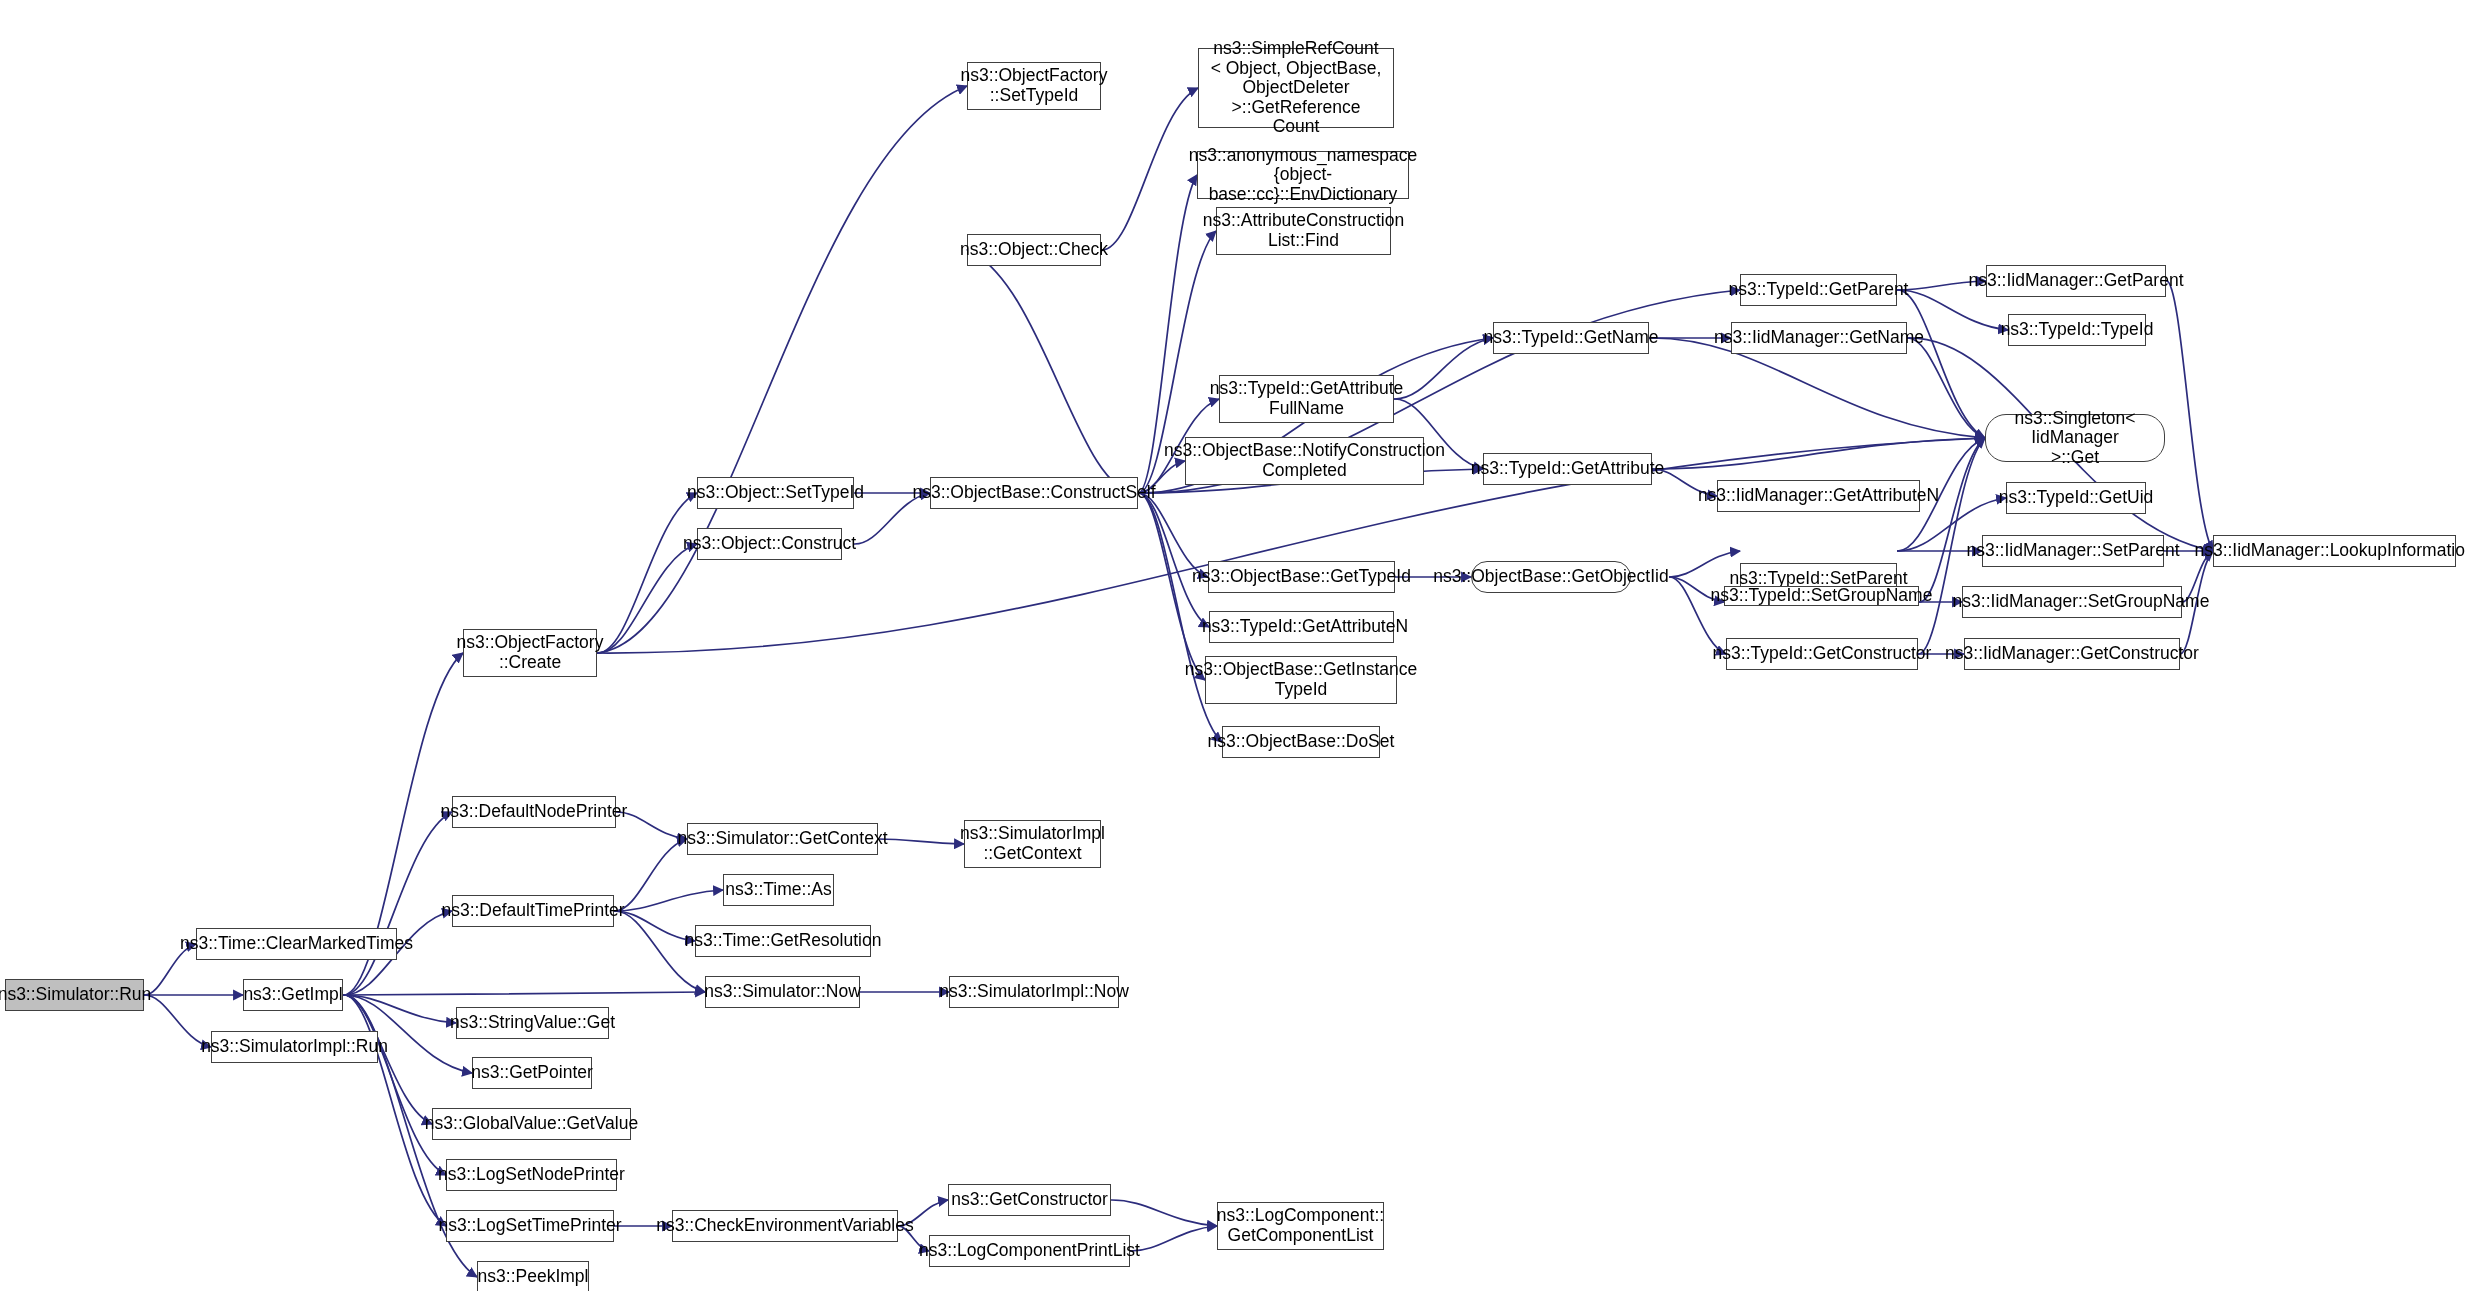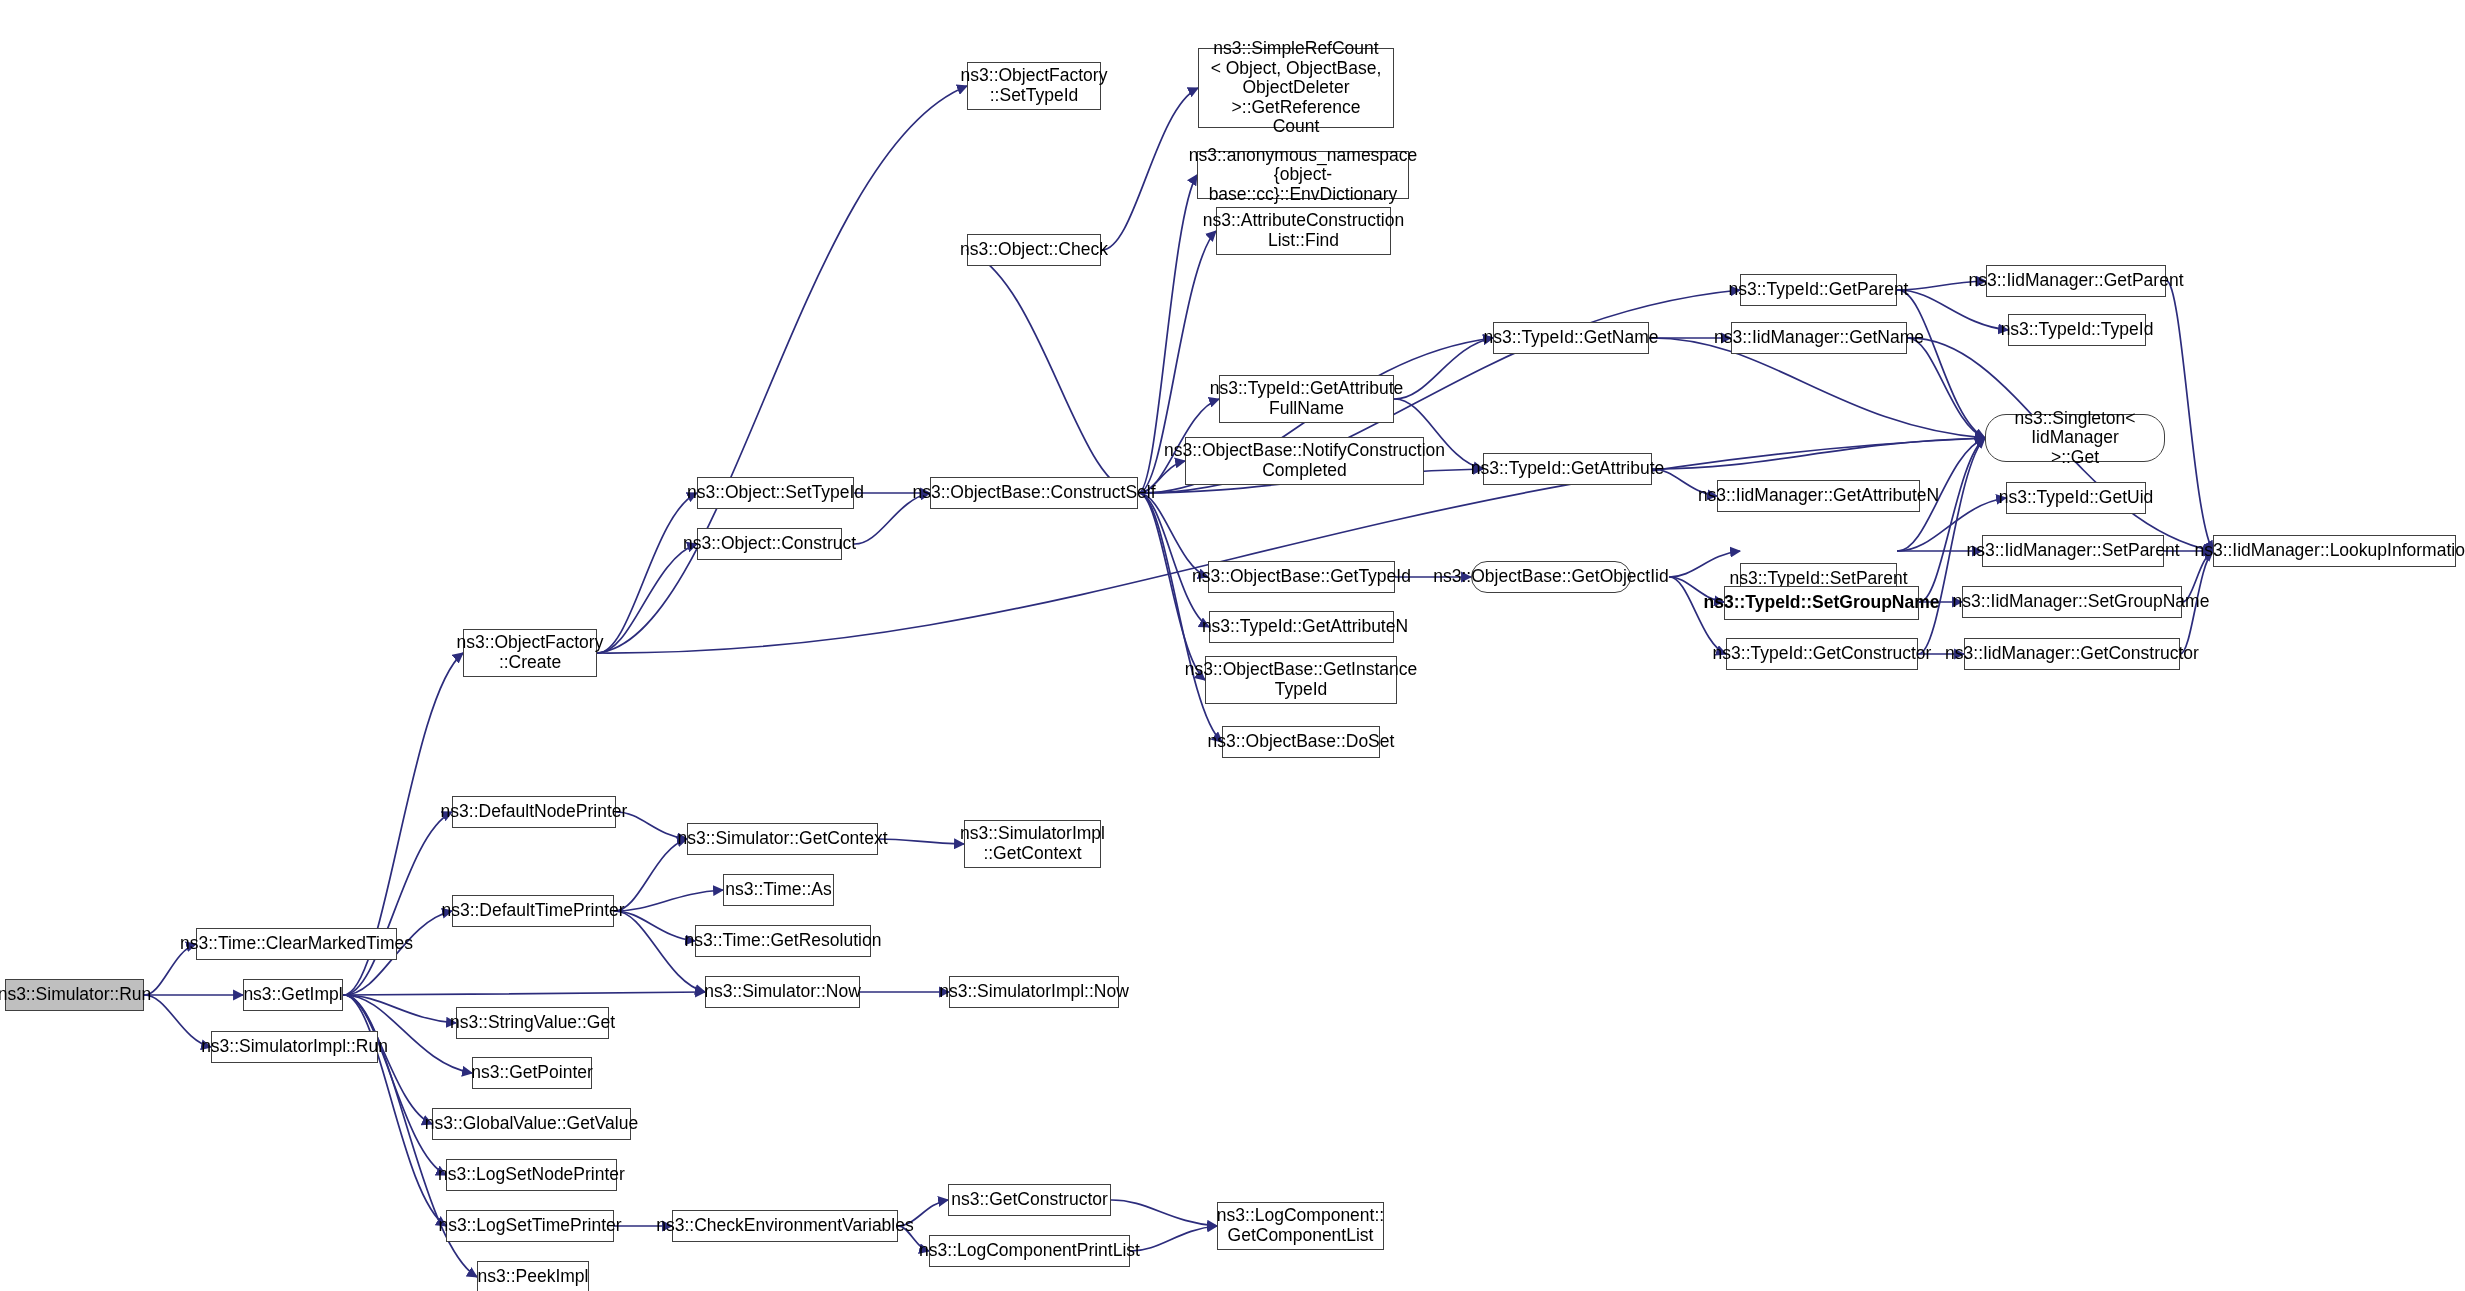--- a/index.html
+++ b/index.html
@@ -144,21 +144,21 @@
       <div class="node" style="left: 1205px; top: 656px; width: 192px; height: 48px;">ns3::ObjectBase::GetInstance
 TypeId</div>
       <div class="node" style="left: 1222px; top: 726px; width: 158px; height: 32px;">ns3::ObjectBase::DoSet</div>
       <div class="node" style="left: 1493px; top: 322px; width: 156px; height: 32px;">ns3::TypeId::GetName</div>
       <div class="node" style="left: 1483px; top: 453px; width: 169px; height: 32px;">ns3::TypeId::GetAttribute</div>
       <div class="node" style="left: 1471px; top: 561px; width: 160px; height: 32px; border-radius: 16px;">ns3::ObjectBase::GetObjectIid</div>
       <div class="node" style="left: 1740px; top: 274px; width: 157px; height: 32px;">ns3::TypeId::GetParent</div>
       <div class="node" style="left: 1731px; top: 322px; width: 176px; height: 32px;">ns3::IidManager::GetName</div>
       <div class="node" style="left: 1717px; top: 480px; width: 203px; height: 32px;">ns3::IidManager::GetAttributeN</div>
       <div class="node" style="left: 1740px; top: 535px; width: 157px; height: 32px; margin-top: 28px;">ns3::TypeId::SetParent</div>
-      <div class="node" style="left: 1724px; top: 586px; width: 195px; height: 34px; font-weight: bold;">ns3::TypeId::SetGroupName</div>
+      <div class="node" style="left: 1724px; top: 586px; width: 195px; height: 20px;">ns3::TypeId::SetGroupName</div>
       <div class="node" style="left: 1726px; top: 638px; width: 192px; height: 32px;">ns3::TypeId::GetConstructor</div>
       <div class="node" style="left: 1986px; top: 265px; width: 180px; height: 32px;">ns3::IidManager::GetParent</div>
       <div class="node" style="left: 2008px; top: 314px; width: 138px; height: 32px;">ns3::TypeId::TypeId</div>
       <div class="node" style="left: 1985px; top: 414px; width: 180px; height: 48px; border-radius: 21px;">ns3::Singleton&lt; IidManager
 &gt;::Get</div>
       <div class="node" style="left: 2006px; top: 482px; width: 140px; height: 32px;">ns3::TypeId::GetUid</div>
       <div class="node" style="left: 1982px; top: 535px; width: 182px; height: 32px;">ns3::IidManager::SetParent</div>
       <div class="node" style="left: 1962px; top: 586px; width: 220px; height: 32px; padding-left: 23px;">ns3::IidManager::SetGroupName</div>
       <div class="node" style="left: 1964px; top: 638px; width: 216px; height: 32px;">ns3::IidManager::GetConstructor</div>
       <div class="node" style="left: 2213px; top: 535px; width: 243px; height: 32px;">ns3::IidManager::LookupInformation</div>

